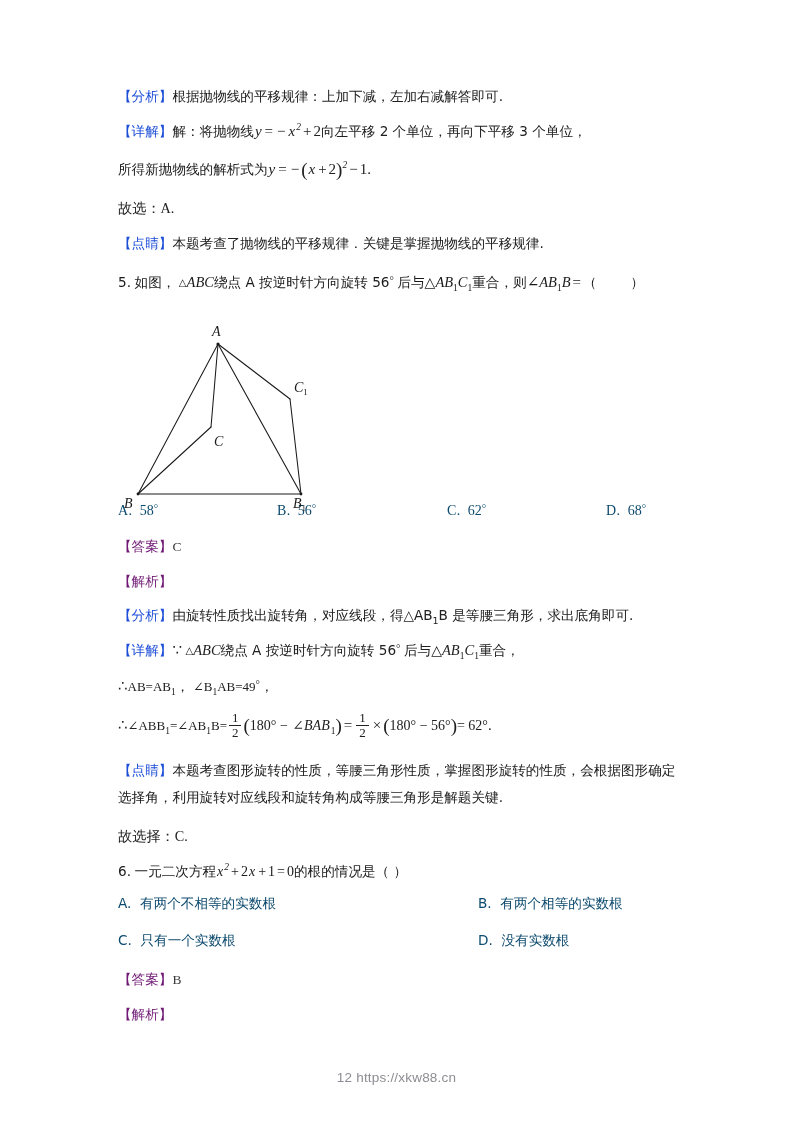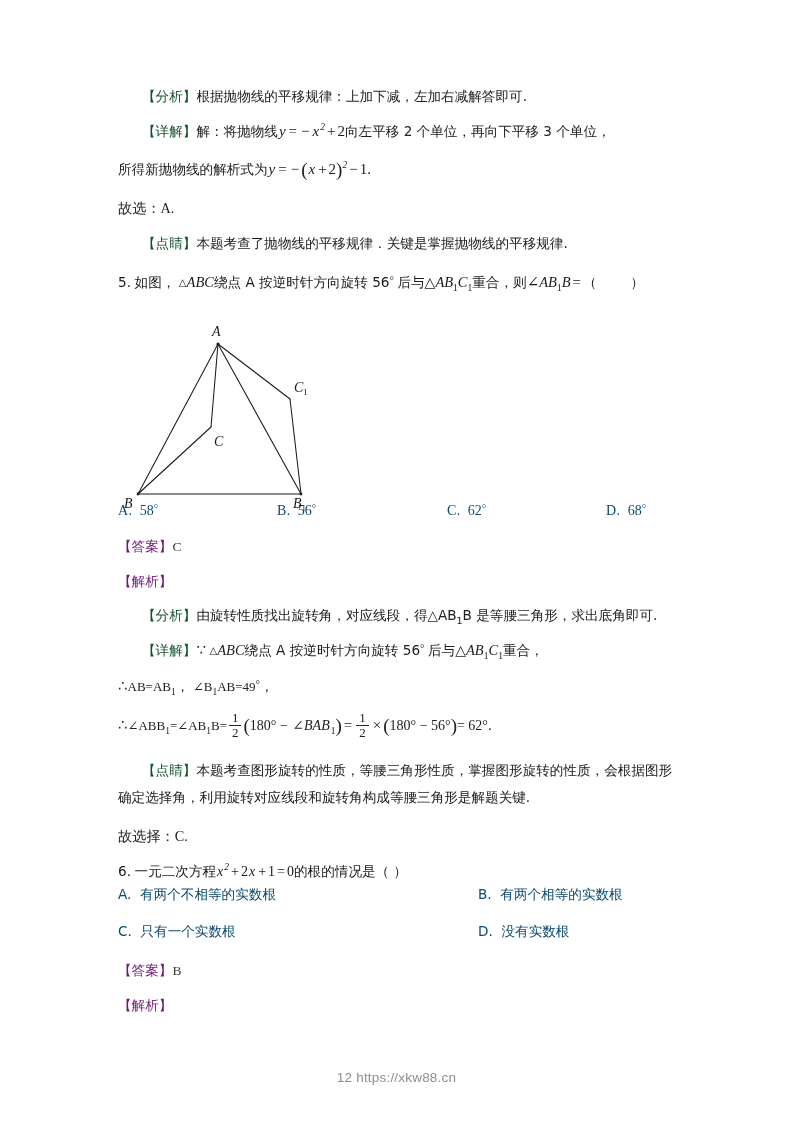--- a/index.html
+++ b/index.html
@@ -35,22 +35,21 @@
     color: #202020;
     white-space: nowrap;
   }
   .line.wrap {
     white-space: normal;
   }
   .tag {
     color: #701a75;
   }
   .tag-dark {
-    color: #14532d;
-    margin-left: 24px;
+    color: #1d4ed8;
   }
   .ans-letter {
     color: #3a3a3a;
     font-size: 13.5px;
   }
   .mi {
     font-family: "Liberation Serif", "DejaVu Serif", serif;
     font-style: italic;
     font-size: 15px;
     padding: 0 1px;
@@ -97,21 +96,21 @@
     padding: 0 3px;
   }
   .frac .den {
     display: block;
     border-top: 1px solid #202020;
     padding: 0 3px;
   }
   .qline {
     font-size: 14.2px;
     line-height: 1.5;
-    margin-bottom: 4px;
+    margin-bottom: 13px;
   }
   .figure-wrap {
     position: absolute;
     left: 108px;
     top: 322px;
     width: 250px;
     height: 195px;
   }
   .opts-row {
     position: relative;

